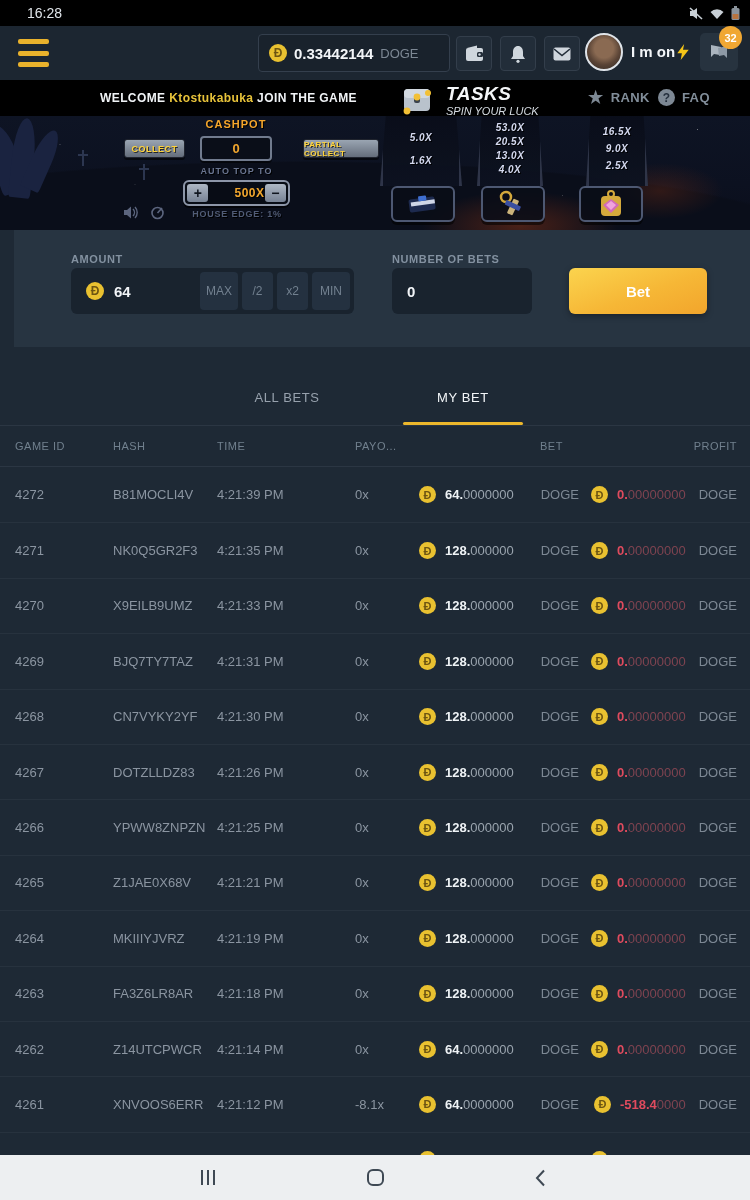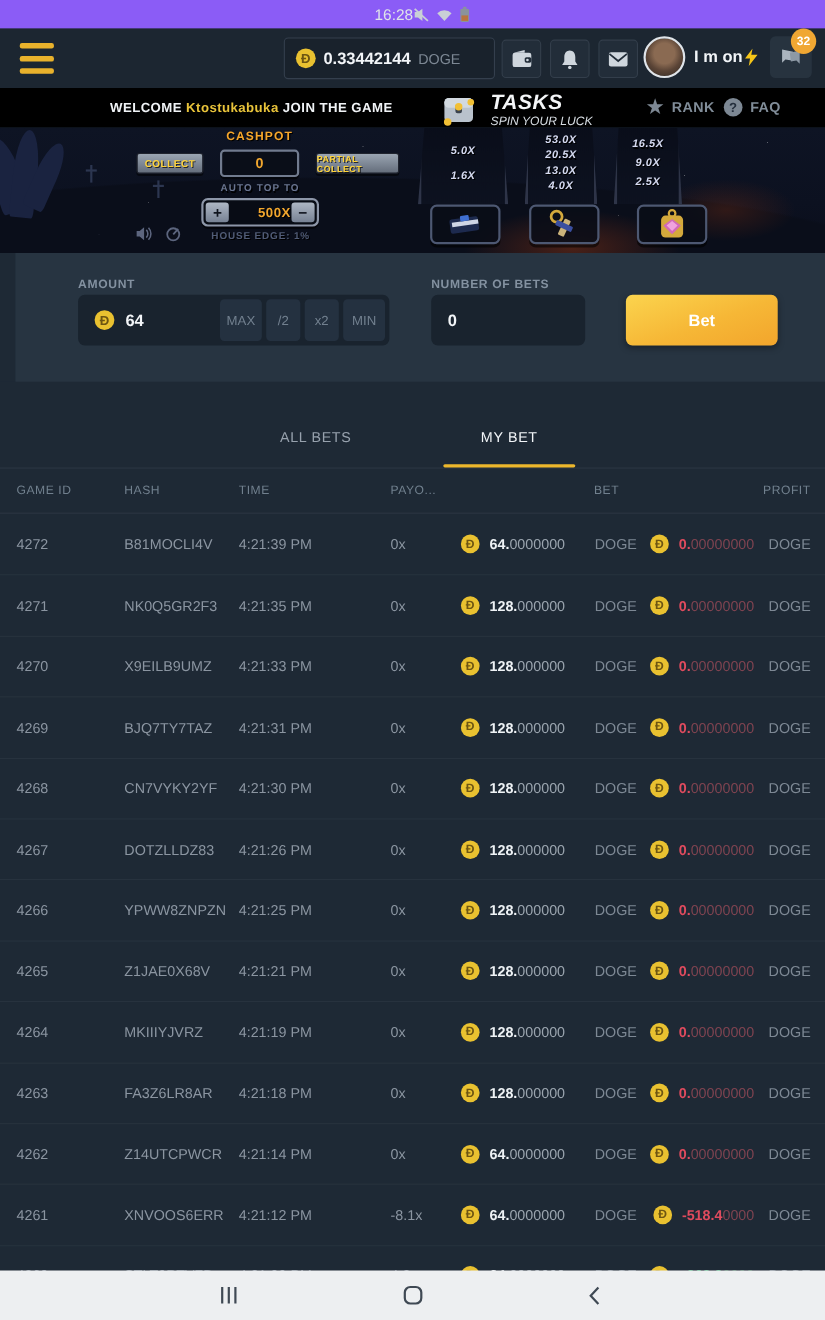--- a/index.html
+++ b/index.html
@@ -5,22 +5,22 @@
   * { margin:0; padding:0; box-sizing:border-box; }
   html,body { width:750px; height:1200px; }
   body {
     font-family:"Liberation Sans", sans-serif;
     background:#1e2935; color:#e8edf2;
     position:relative; overflow:hidden;
   }
   .abs { position:absolute; }
 
   
-  .status-bar { position:absolute; top:0; left:0; width:750px; height:26px; background:#8b5cf6;
-    display:flex; align-items:center; justify-content:center; padding:0 10px 0 27px; }
+  .status-bar { position:absolute; top:0; left:0; width:750px; height:26px; background:#000000;
+    display:flex; align-items:center; justify-content:space-between; padding:0 10px 0 27px; }
   .status-time { font-size:14px; color:#dfe4e9; }
   .status-icons { display:flex; align-items:center; gap:6px; }
 
   
   .header { position:absolute; top:26px; left:0; width:750px; height:54px; background:#1c2631; }
   .hamburger { position:absolute; left:18px; top:13px; width:31px; height:28px;
     display:flex; flex-direction:column; justify-content:space-between; cursor:pointer; }
   .hamburger span { display:block; height:5px; border-radius:2px; background:#e9b22c; }
   .balance-pill { position:absolute; left:258px; top:8px; width:192px; height:38px;
     border:1px solid #343f4d; border-radius:4px; background:#19222c;
@@ -86,21 +86,21 @@
   .grave-cross::after { content:""; position:absolute; left:-4px; top:4px; width:10px; height:2px; background:#2c3650; }
 
   .cashpot-label { position:absolute; left:196px; top:2px; width:80px; text-align:center;
     color:#f6a62b; font-size:11px; font-weight:bold; letter-spacing:1px;
     text-shadow:1px 1px 0 #000; }
   .pix-btn { position:absolute; top:23px; height:19px; border:1px solid #20242e; border-radius:3px;
     background:linear-gradient(180deg,#9aa5b2,#646d7b); color:#ffd43a;
     font-size:9px; font-weight:bold; letter-spacing:.5px; display:flex; align-items:center; justify-content:center;
     text-shadow:1px 1px 0 rgba(0,0,0,.7); box-shadow:0 2px 0 rgba(0,0,0,.5); }
   .collect-btn { left:124px; width:61px; }
-  .partial-btn { left:287px; width:76px; font-size:8px; }
+  .partial-btn { left:303px; width:76px; font-size:8px; }
   .cashpot-box { position:absolute; left:200px; top:20px; width:72px; height:25px;
     background:#0a0e18; border:2px solid #717b8e; border-radius:4px;
     display:flex; align-items:center; justify-content:center;
     color:#f2a72e; font-size:13px; font-weight:bold; box-shadow:0 2px 0 rgba(0,0,0,.6); }
   .auto-top-label { position:absolute; left:183px; top:50px; width:107px; text-align:center;
     color:#6a7590; font-size:9px; font-weight:bold; letter-spacing:1px; text-shadow:1px 1px 0 #000; }
   .stepper { position:absolute; left:183px; top:64px; width:107px; height:26px;
     border:2px solid #8d96a8; border-radius:6px; background:rgba(8,12,20,.75);
     display:flex; align-items:center; justify-content:space-between; padding:2px;
     box-shadow:0 2px 0 rgba(0,0,0,.6); }
@@ -343,21 +343,21 @@
   <div class="tower" style="left:380px; width:82px; height:70px; padding-top:16px; gap:12px;">
     <span class="mult">5.0X</span>
     <span class="mult">1.6X</span>
   </div>
   <div class="tower" style="left:477px; width:66px; height:70px; padding-top:6px; gap:3px;">
     <span class="mult">53.0X</span>
     <span class="mult">20.5X</span>
     <span class="mult">13.0X</span>
     <span class="mult">4.0X</span>
   </div>
-  <div class="tower" style="left:558px; width:62px; height:70px; padding-top:10px; gap:6px;">
+  <div class="tower" style="left:586px; width:62px; height:70px; padding-top:10px; gap:6px;">
     <span class="mult">16.5X</span>
     <span class="mult">9.0X</span>
     <span class="mult">2.5X</span>
   </div>
 
   <div class="item-box" style="left:391px; top:70px;">
     <svg width="34" height="24" viewBox="0 0 34 24">
       <rect x="3" y="6" width="26" height="13" rx="2" fill="#1d2a4e" transform="rotate(-8 16 12)"></rect>
       <rect x="5" y="9" width="24" height="4" fill="#cfd6e6" transform="rotate(-8 16 12)"></rect>
       <rect x="13" y="4" width="8" height="5" rx="1" fill="#3f6fd1" transform="rotate(-8 16 12)"></rect>

